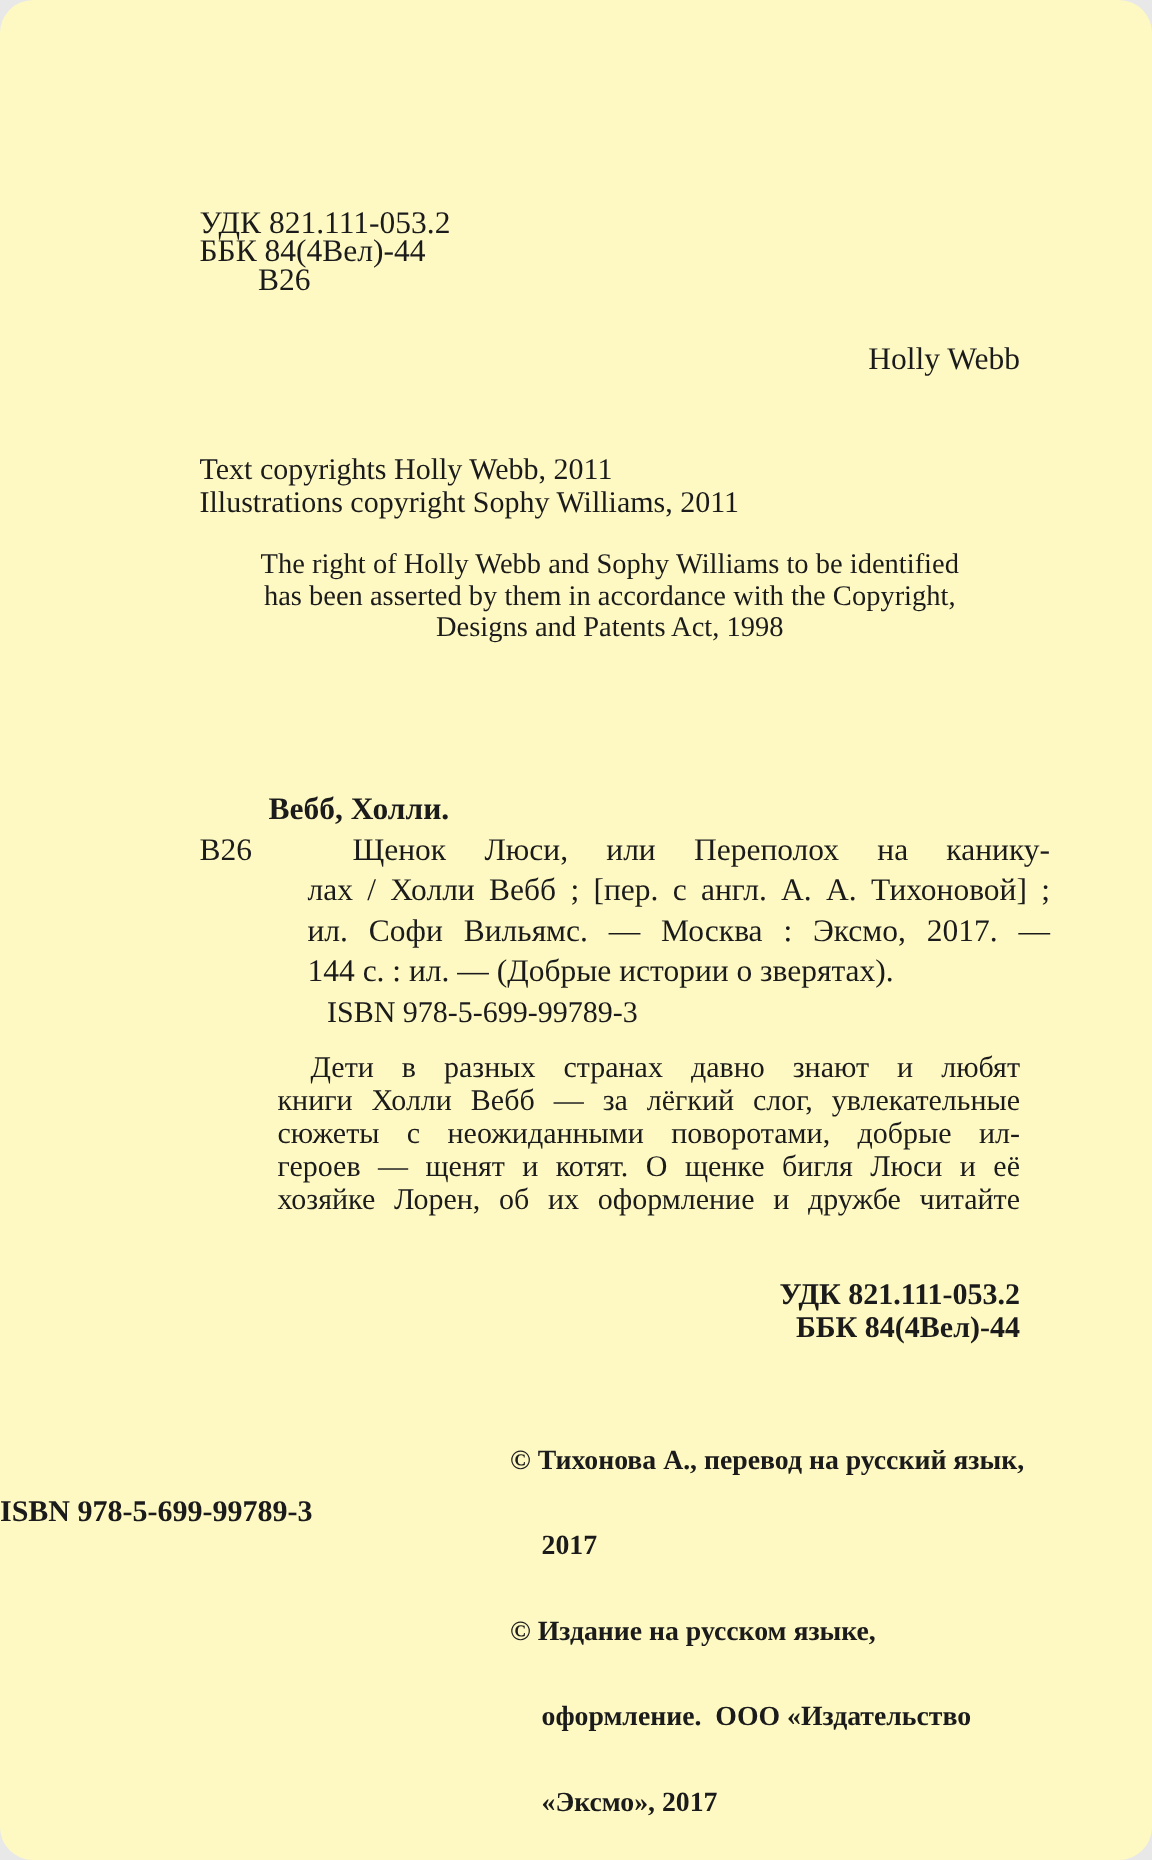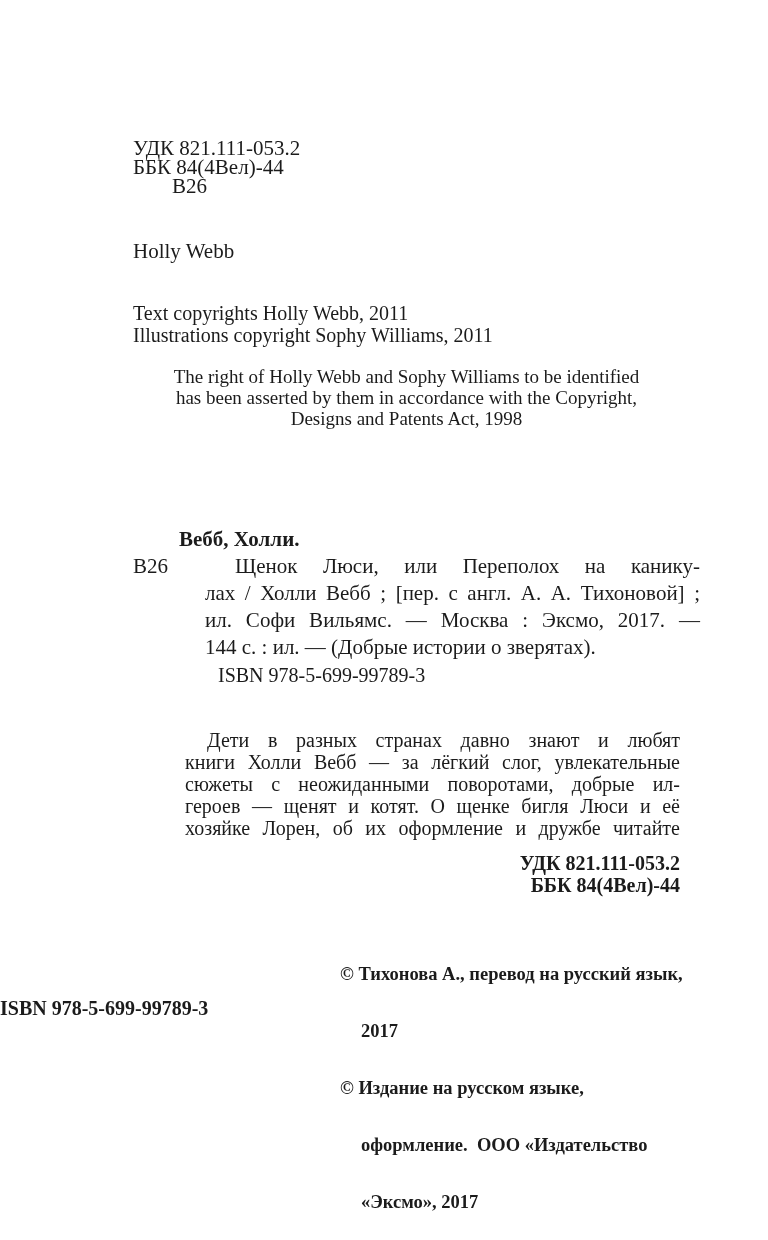--- a/index.html
+++ b/index.html
@@ -1,46 +1,47 @@
 <!DOCTYPE html>
 <html><head>
 <meta charset="utf-8">
 <style>
   html,body { margin:0; padding:0; background:#e8e8e8; }
   .page {
     position: relative;
     width: 768px;
     height: 1240px;
-    background: #ffffff;
+    background: #fef9c3;
     color: #1b1b1b;
     font-family: "Liberation Serif", "DejaVu Serif", serif;
     margin: 0 auto;
     overflow: hidden;
+    border-radius: 22px;
   }
   .content {
     position: absolute;
     left: 133px;
     width: 547px;
   }
   
   .top-codes { top: 139px; font-size: 21px; line-height: 19px; }
   .top-codes .b26 { padding-left: 39px; }
   
-  .title-block { top: 238px; text-align: left; font-size: 21px; line-height: 27px; }
+  .title-block { top: 226px; text-align: right; font-size: 21px; line-height: 27px; }
   .en-copy   { top: 302px; text-align: left; font-size: 20px; line-height: 22px; }
   .rights    { top: 366px; text-align: center; font-size: 19px; line-height: 21px; }
   
   .catalog { top: 526px; font-size: 21px; line-height: 27px; }
   .catalog .code { position: absolute; left: 0; top: 27px; }
   .catalog .record-author { margin-left: 46px; font-weight: bold; }
   .catalog .record-body { margin-left: 72px; width: 495px; }
   .jline { text-align: justify; text-align-last: justify; }
   .jline.last { text-align-last: left; }
   .jline.indent-record { padding-left: 30px; }
-  .jline.indent-anno { padding-left: 22px; margin-top: 28px; }
+  .jline.indent-anno { padding-left: 22px; }
   .isbn-mid { top: 664px; margin-left: 85px; font-size: 20px; }
   
   .annotation { top: 701px; margin-left: 52px; width: 495px; font-size: 20px; line-height: 22px; }
   
   .bottom-codes { top: 852px; text-align: right; font-weight: bold; font-size: 20px; line-height: 22px; }
   
   .ru-copy { top: 927px; margin-left: 207px; font-weight: bold; font-size: 18.5px; line-height: 19px; white-space: pre; }
   .ru-copy .cont { padding-left: 21px; }
   .isbn-bottom { top: 997px; left: 0; font-weight: bold; font-size: 20px; }
 </style>

